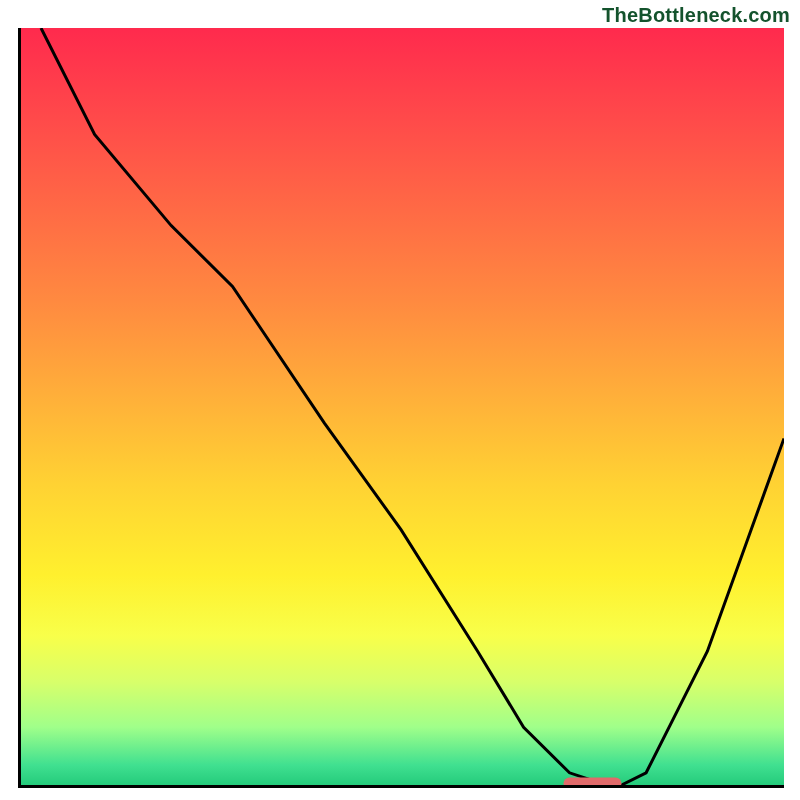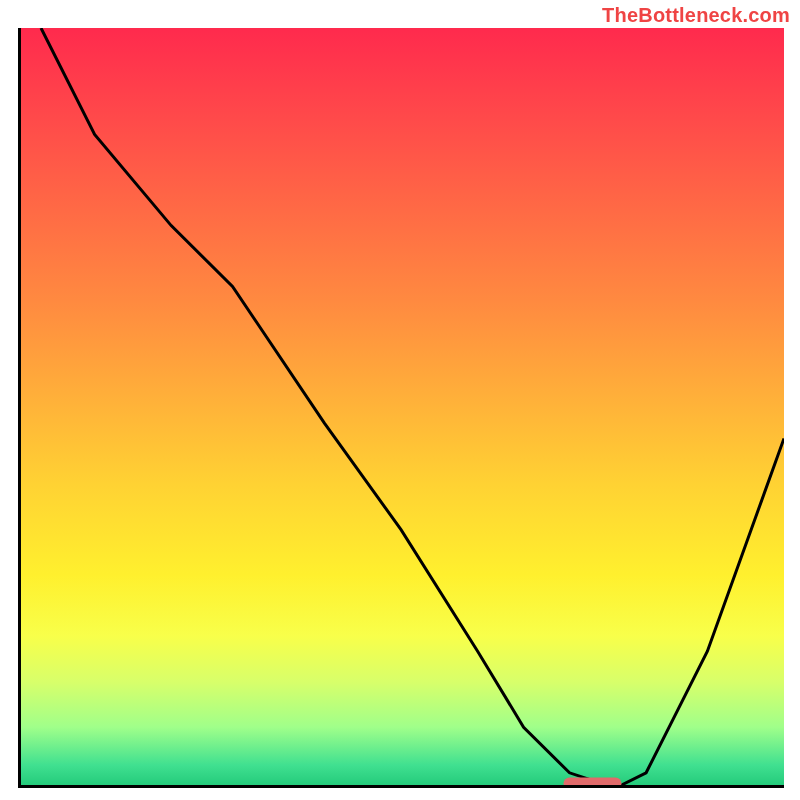--- a/index.html
+++ b/index.html
@@ -69,21 +69,21 @@
     stroke-width: 12;
     stroke-linecap: round;
   }
   .watermark {
     position: absolute;
     top: 4px;
     right: 10px;
     font-family: Arial, Helvetica, sans-serif;
     font-size: 20px;
     font-weight: 600;
-    color: #ef4444;
+    color: #14532d;
     letter-spacing: 0.2px;
   }
 </style>
 </head>
 <body>
 
 <div class="chart-container">
 
   <div class="plot-area"></div>
 

